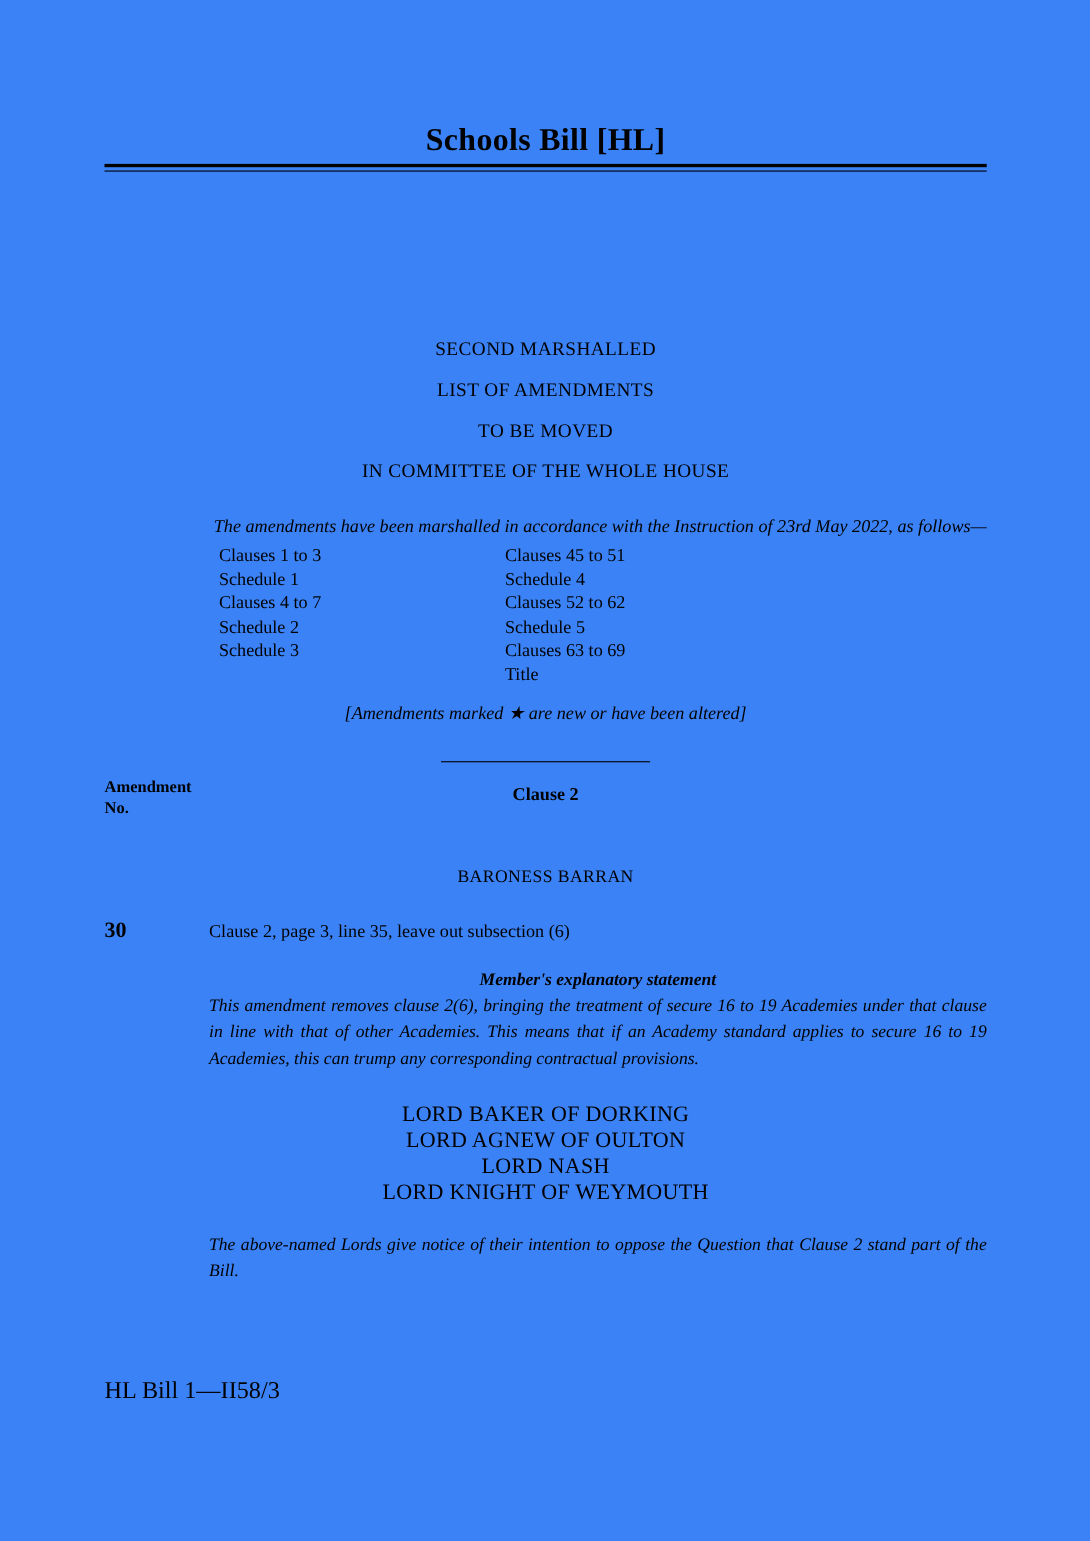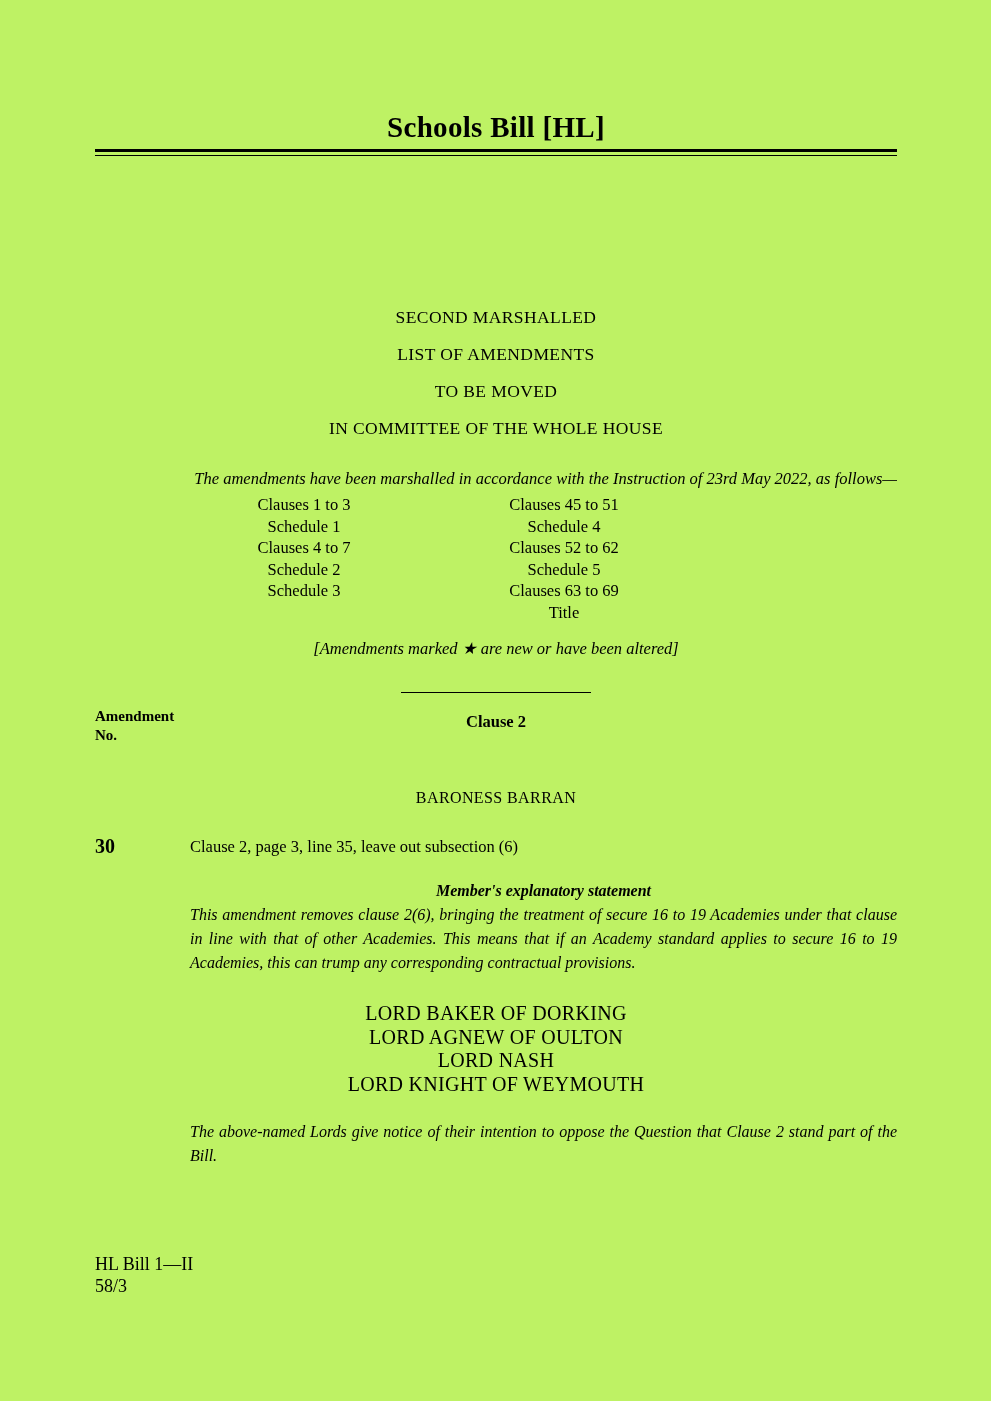--- a/index.html
+++ b/index.html
@@ -7,21 +7,21 @@
   body {
     width: 991px; height: 1401px;
     font-family: "Liberation Serif", serif;
     color: #000;
     position: relative;
   }
   .page {
     position: relative;
     width: 991px; height: 1401px;
     padding: 0 94px 0 95px;
-    background: #bef264;
+    background: #3b82f6;
     overflow: hidden;
   }
   .doc-title {
     margin-top: 110px;
     text-align: center;
     font-weight: bold;
     font-size: 29px;
     line-height: 35px;
     letter-spacing: 0.3px;
   }
@@ -38,22 +38,21 @@
   .marshal-intro {
     margin-top: 29px;
     text-align: right;
     font-style: italic;
     font-size: 16.5px;
     line-height: 22px;
   }
   .columns {
     display: flex;
     margin-top: 4px;
-    margin-left: 79px;
-    text-align: center;
+    margin-left: 104px;
   }
   .col { width: 260px; font-size: 16.5px; line-height: 21.5px; }
   .col-item { display: block; }
   .star-note {
     margin-top: 15px;
     text-align: center;
     font-style: italic;
     font-size: 16.5px;
     line-height: 22px;
   }
@@ -124,23 +123,22 @@
     font-style: italic;
     font-size: 16px;
     line-height: 24px;
     text-align: justify;
   }
   .footer {
     position: absolute;
     left: 95px; right: 94px; top: 1253px;
     display: flex;
     justify-content: flex-start;
-    font-size: 18px;
-    line-height: 22px;
-    flex-direction: column;
+    font-size: 22px;
+    line-height: 22px;
   }
 </style>
 </head>
 <body>
 
 <div class="page">
 
   <div class="doc-title">Schools Bill [HL]</div>
   <hr class="rule-thick">
   <hr class="rule-thin">

